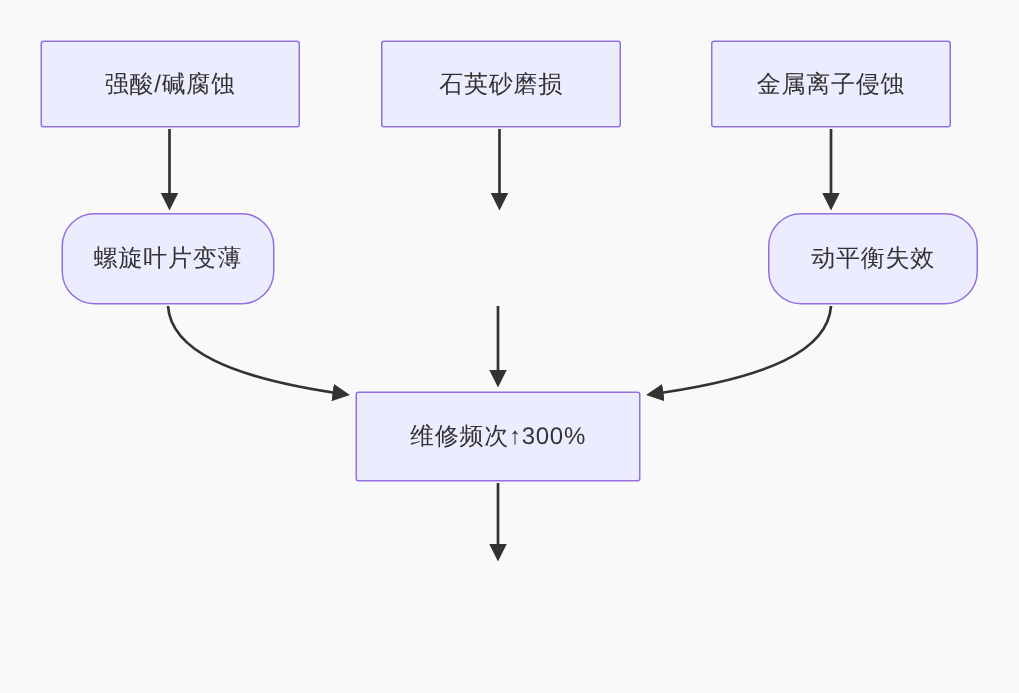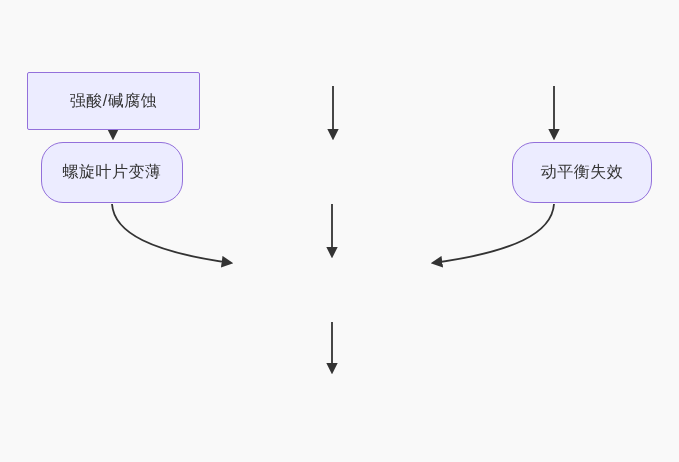--- a/index.html
+++ b/index.html
@@ -52,30 +52,39 @@
     </defs>
     <path d="M113,86 L113,138" fill="none" stroke="#333333" stroke-width="1.8" marker-end="url(#arrowhead)"></path>
     <path d="M333,86 L333,138" fill="none" stroke="#333333" stroke-width="1.8" marker-end="url(#arrowhead)"></path>
     <path d="M554,86 L554,138" fill="none" stroke="#333333" stroke-width="1.8" marker-end="url(#arrowhead)"></path>
     <path d="M112,204 C114,233 152,252 231,263" fill="none" stroke="#333333" stroke-width="1.8" marker-end="url(#arrowhead)"></path>
     <path d="M332,204 L332,256" fill="none" stroke="#333333" stroke-width="1.8" marker-end="url(#arrowhead)"></path>
     <path d="M554,204 C552,233 514,252 433,263" fill="none" stroke="#333333" stroke-width="1.8" marker-end="url(#arrowhead)"></path>
     <path d="M332,322 L332,372" fill="none" stroke="#333333" stroke-width="1.8" marker-end="url(#arrowhead)"></path>
   </svg>
 
-  <div class="node rect" style="left:27px;  top:27px;  width:173px; height:58px;margin-top:45px;">
+  <div class="node rect" style="left:27px;  top:27px;  width:173px; height:58px;">
     <span>强酸/碱腐蚀</span>
   </div>
 
+  <div class="node rect" style="left:254px; top:27px;  width:160px; height:58px;">
+    <span>石英砂磨损</span>
+  </div>
 
+  <div class="node rect" style="left:474px; top:27px;  width:160px; height:58px;">
+    <span>金属离子侵蚀</span>
+  </div>
 
   <div class="node rounded" style="left:41px;  top:142px; width:142px; height:61px;">
     <span>螺旋叶片变薄</span>
   </div>
 
 
   <div class="node rounded" style="left:512px; top:142px; width:140px; height:61px;text-align:right;">
     <span>动平衡失效</span>
   </div>
 
+  <div class="node rect" style="left:237px; top:261px; width:190px; height:60px;">
+    <span>维修频次↑300%</span>
+  </div>
 
 
 </div>
 
 </body></html>

